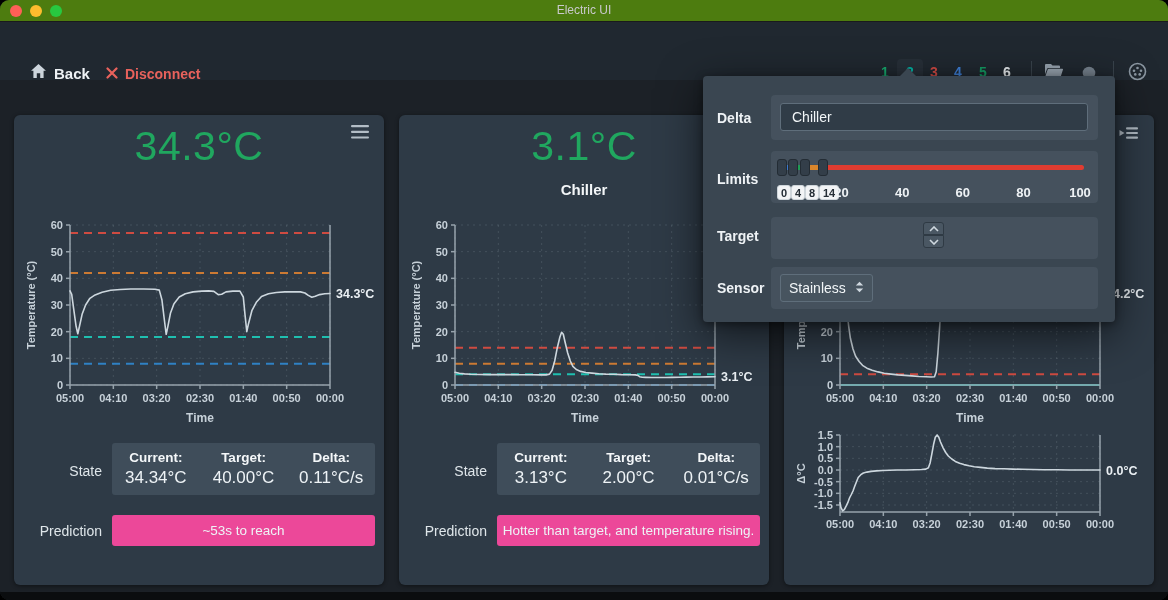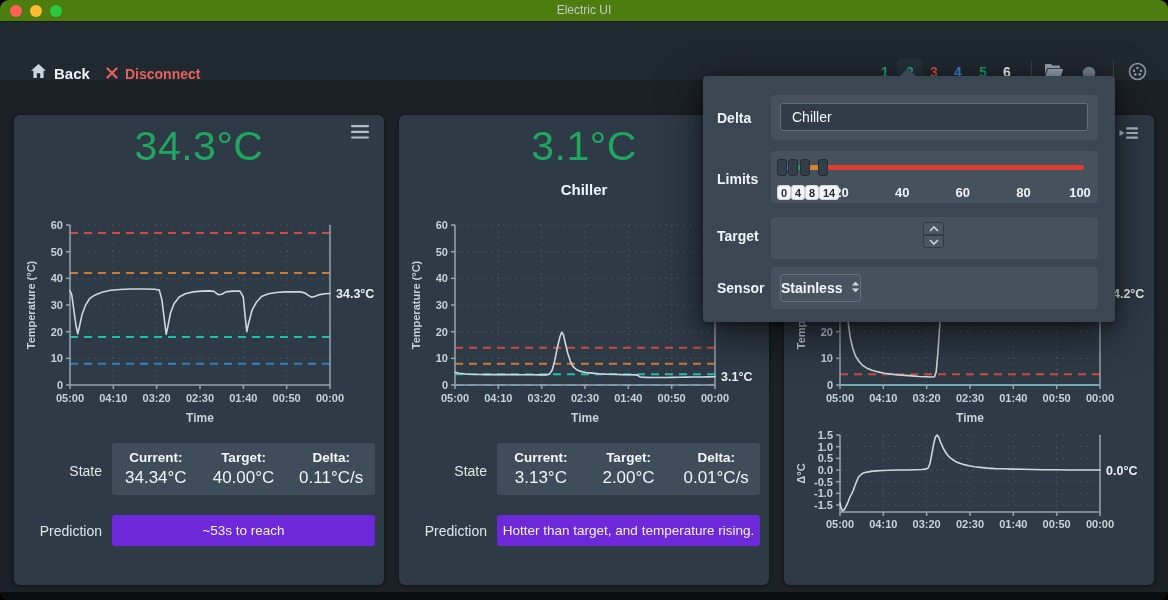--- a/index.html
+++ b/index.html
@@ -25,21 +25,21 @@
   .big-temp{position:absolute;top:8px;left:0;right:0;text-align:center;font-size:41px;font-weight:500;color:#20a75f;letter-spacing:.5px;}
   .panel-name{position:absolute;top:66px;left:0;right:0;text-align:center;font-size:15px;font-weight:700;color:#f3f6f8;}
   .menu-btn{position:absolute;top:9px;right:11px;width:22px;height:22px;cursor:pointer;}
   .chart-main{position:absolute;left:8px;top:100px;width:360px;height:215px;}
   .chart-delta{position:absolute;left:8px;top:310px;width:360px;height:120px;}
   .row-label{position:absolute;width:88px;text-align:right;font-size:14px;color:#dfe6ea;}
   .state-box{position:absolute;left:98px;top:328px;width:263px;height:52px;background:#3f4d5a;border-radius:3px;display:flex;}
   .state-col{flex:1;display:flex;flex-direction:column;justify-content:center;text-align:center;gap:3px;}
   .state-h{font-size:13.5px;font-weight:700;color:#f4f7f9;}
   .state-v{font-size:17px;color:#eef3f6;}
-  .pred-box{position:absolute;left:98px;top:400px;width:263px;height:31px;background:#6d28d9;border-radius:3px;
+  .pred-box{position:absolute;left:98px;top:400px;width:263px;height:31px;background:#ec4899;border-radius:3px;
     display:flex;align-items:center;justify-content:center;font-size:13.5px;color:#eef3f6;}
   
   .pop-arrow{position:absolute;left:899px;top:68px;width:0;height:0;border-left:9px solid transparent;border-right:9px solid transparent;border-bottom:9px solid #3a4651;z-index:51;}
   .popover{position:absolute;left:703px;top:76px;width:412px;height:246px;background:#3a4651;border-radius:4px;z-index:50;
     box-shadow:0 12px 44px rgba(0,0,0,.62), 0 2px 8px rgba(0,0,0,.4);}
   .pop-label{position:absolute;left:14px;width:52px;font-size:14px;font-weight:700;color:#eef2f5;}
   .pop-row{position:absolute;left:68px;width:327px;background:#45515d;border-radius:4px;}
   .name-input{position:absolute;left:9px;top:8px;width:295px;height:26px;background:#303c47;border:1px solid #5f6e7b;border-radius:3px;
     color:#f2f6f8;font-size:14px;line-height:26px;padding-left:11px;cursor:text;}
   .track-wrap{position:absolute;left:10px;top:8px;width:303px;height:36px;}
@@ -48,21 +48,21 @@
   .hlabel{position:absolute;top:26px;height:15px;line-height:15px;background:#f2f4f6;color:#252e36;border-radius:3px;
     font-size:11px;font-weight:700;padding:0 3px;border:1px solid #cfd6db;box-sizing:border-box;}
   .slabel{position:absolute;top:26px;height:15px;line-height:15px;transform:translateX(-50%);font-size:13px;font-weight:700;color:#eef2f5;}
   .target-input{position:absolute;left:9px;top:5px;width:126px;height:21px;background:#2d3944;border:2px solid #3e8ee0;border-radius:3px;
     box-shadow:0 0 0 1px rgba(77,161,255,.35);color:#f2f6f8;font-size:14px;line-height:21px;padding-left:11px;cursor:text;}
   .caret{display:inline-block;width:1px;height:14px;background:#dbe8f5;vertical-align:middle;margin-left:1px;}
   .stepper{position:absolute;left:152px;width:21px;height:13px;background:#4a5763;border:1px solid #2f3a44;box-sizing:border-box;
     display:flex;align-items:center;justify-content:center;cursor:pointer;}
   .step-up{top:5px;border-radius:3px 3px 0 0;} .step-down{top:18px;border-radius:0 0 3px 3px;}
   .sensor-btn{position:absolute;left:9px;top:7px;height:26px;background:#47545f;border:1px solid #5f6e7b;border-radius:3px;
-    display:flex;align-items:center;gap:9px;padding:0 0;color:#f2f6f8;font-size:14px;font-weight:700;cursor:pointer;}
+    display:flex;align-items:center;gap:9px;padding:0 8px;color:#f2f6f8;font-size:14px;font-weight:400;cursor:pointer;}
   .bottom-strip{position:absolute;left:0;right:0;bottom:0;height:8px;background:#0b0d0f;}
   svg text{font-family:"Liberation Sans",sans-serif;}
 </style>
 </head>
 <body>
 
 <div class="window">
 
   <div class="titlebar">
     <div class="traffic">

